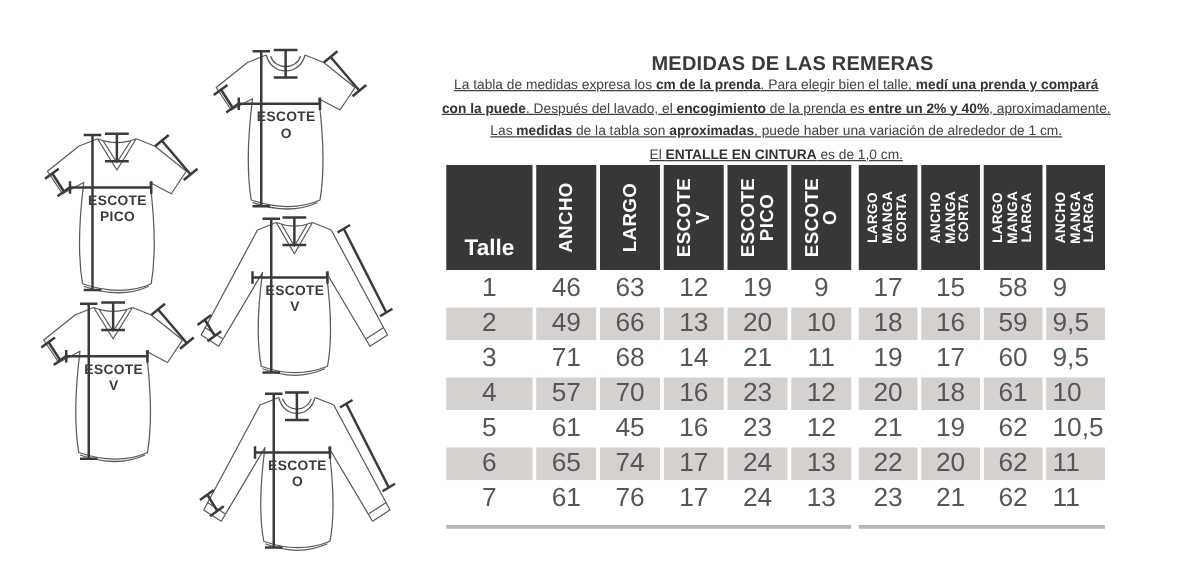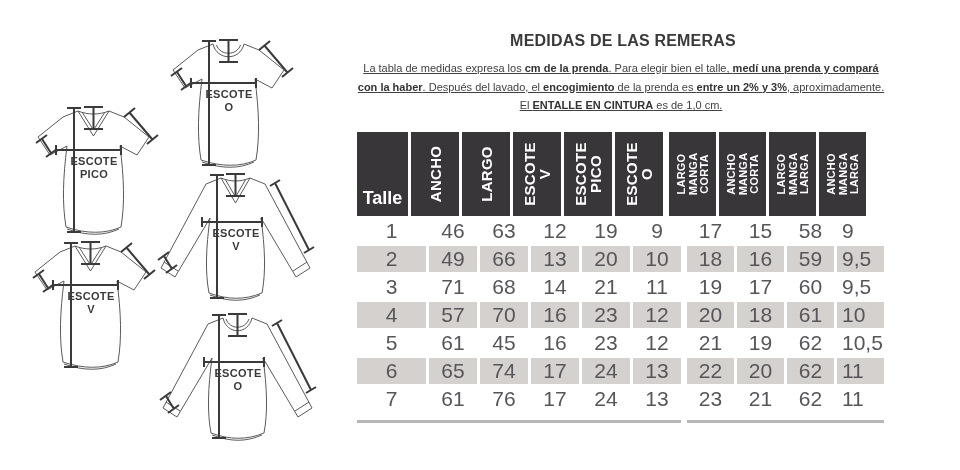--- a/index.html
+++ b/index.html
@@ -15,32 +15,32 @@
   .s2{left:165px;top:36px;width:135px;height:140px;}
   .s3{left:148px;top:170px;width:175px;height:145px;}
   .s4{left:27px;top:238px;width:135px;height:140px;}
   .s5{left:150px;top:310px;width:175px;height:145px;}
   .short .shirt-label{left:14px;width:100px;top:52px;}
   .long  .shirt-label{left:38px;width:100px;top:57px;}
   .outline{stroke:#5a5a5c;fill:none;stroke-width:1;stroke-linejoin:round;}
   .measure{stroke:#3b393c;fill:none;stroke-width:2;}
 
   
-  .page-title{position:absolute;left:357px;top:30px;width:528px;margin:2px;text-align:center;
+  .page-title{position:absolute;left:357px;top:30px;width:528px;margin:13px;text-align:center;
               font-size:16px;font-weight:bold;color:#3a3a3a;letter-spacing:.2px;}
   .intro{position:absolute;left:340px;top:59px;width:562px;text-align:center;
          font-size:11px;line-height:18.5px;color:#424242;}
   .intro p{margin:0;text-decoration:underline;}
   .intro b{color:#333333;}
 
   
   .size-table{position:absolute;left:357px;top:132px;width:528px;}
   .thead{display:flex;gap:3px;}
   .hcell{width:48px;height:84px;background:#39363a;position:relative;flex:none;}
-  .hcell.corner{width:51px;display:flex;align-items:flex-end;justify-content:center;
+  .hcell.corner{width:69px;display:flex;align-items:flex-end;justify-content:center;
                 color:#ffffff;font-weight:bold;font-size:18px;padding-bottom:7px;box-sizing:border-box;}
   .hcell.manga{width:47px;}
   .grp{margin-left:3px;}
   .rot-label{position:absolute;left:50%;top:50%;transform:translate(-50%,-50%) rotate(-90deg);
              color:#ffffff;font-weight:bold;font-size:15px;line-height:15px;text-align:center;
              white-space:pre-line;letter-spacing:.3px;}
   .hcell.manga .rot-label{font-size:11px;line-height:11.5px;letter-spacing:.2px;}
   .trow{display:flex;gap:3px;margin-top:2px;}
   .bcell{width:48px;height:26px;flex:none;font-size:21px;line-height:26px;text-align:center;
          color:#57555a;background:#ffffff;}
@@ -102,21 +102,22 @@
       <path class="outline" d="M73,8 C77,25 98,25 102,8 M76,9 C80,20 95,20 99,9 M16,92 L30,101 M145,101 L159,92 M62,125 C81,132 96,132 112,125"></path>
       <path class="measure" d="M69,5 L69,128 M62,5 L76,5 M62,128 L76,128 M87.5,4 L87.5,26 M78,4 L97,4 M78,26 L97,26 M54,52 L114,52 M54,47 L54,57 M114,47 L114,57 M127,13 L161,80 M122,16 L132,10 M156,83 L166,77 M16,86 L24,99 M10,90 L21,82 M18,103 L29,95"></path>
     </svg>
     <div class="shirt-label">ESCOTE
 O</div>
   </div>
 
   <h1 class="page-title">MEDIDAS DE LAS REMERAS</h1>
   <div class="intro">
     <p><span>La tabla de medidas expresa los </span><b>cm de la prenda</b><span>. Para elegir bien el talle, </span><b>medí una prenda y compará</b></p>
-    <p><b>con la haber</b><span>. Después del lavado, el </span><b>encogimiento</b><span> de la prenda es </span><b>entre un 2% y 3%</b><span>, aproximadamente.</span></p>
+    <p><b>con la puede</b><span>. Después del lavado, el </span><b>encogimiento</b><span> de la prenda es </span><b>entre un 2% y 40%</b><span>, aproximadamente.</span></p>
+    <p><span>Las </span><b>medidas</b><span> de la tabla son </span><b>aproximadas</b><span>, puede haber una variación de alrededor de 1 cm.</span></p>
     <p><span>El </span><b>ENTALLE EN CINTURA</b><span> es de 1,0 cm.</span></p>
   </div>
 
   <div class="size-table">
     <div class="thead">
         <div class="hcell corner">Talle</div>
         <div class="hcell">
           <div class="rot-label">ANCHO</div>
         </div>
         <div class="hcell">

